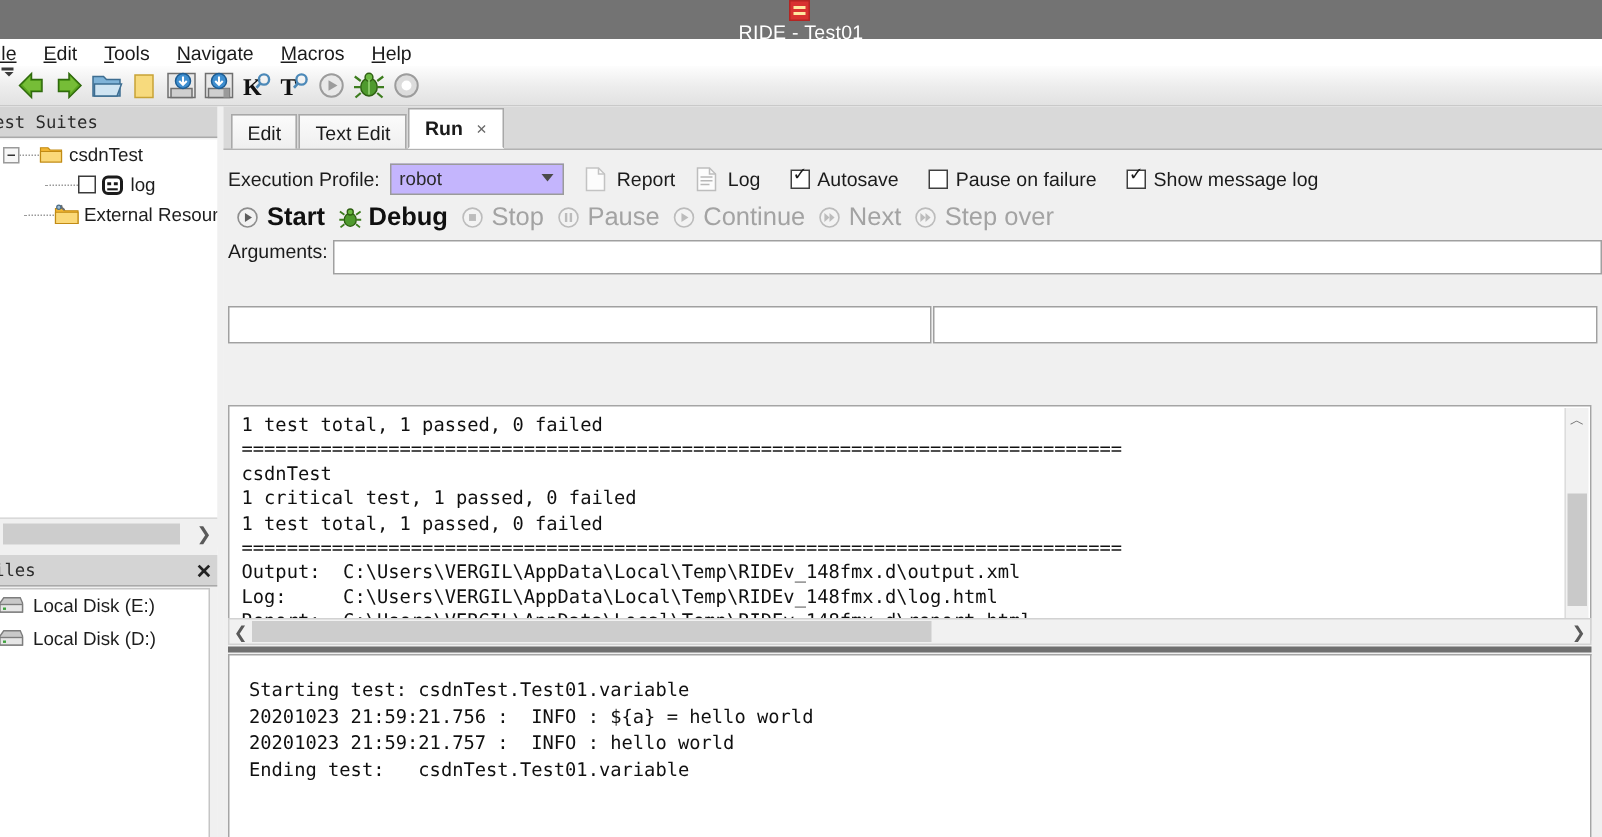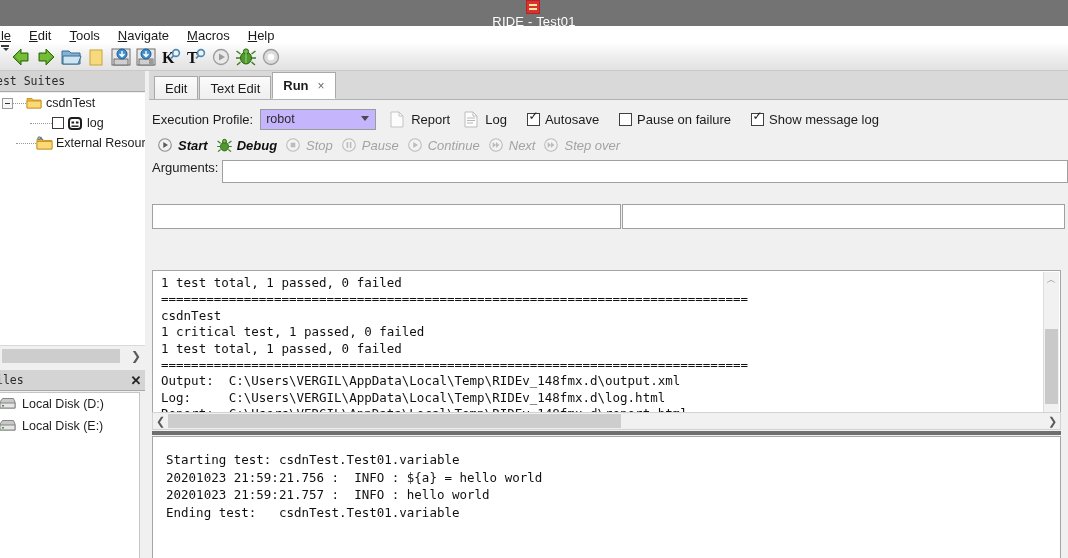--- a/index.html
+++ b/index.html
@@ -184,21 +184,21 @@
     width: 13px; height: 13px; border: 1px solid #3f3f3f; background: #fff;
     position: relative; flex: 0 0 auto; margin-right: 5px;
   }
   .cbx.on:after {
     content: "✓"; position: absolute; left: 0.5px; top: -3.5px; font-size: 12px; color: #1a1a1a; line-height: 13px;
   }
   .cbx-wrap { display: flex; align-items: center; margin-left: 20px; font-size: 13px; color: #1b1b1b; }
 
   .row-actions {
     position: absolute; left: 0; top: 34px; width: 919px; height: 22px;
-    display: flex; align-items: center; font-size: 13px; font-style: italic;
+    display: flex; align-items: center; font-size: 17px;
   }
   .action { display: flex; align-items: center; margin-left: 8px; white-space: nowrap; }
   .action .a-ic { width: 17px; height: 17px; margin-right: 4px; position: relative; }
   .action.enabled { color: #101010; font-weight: bold; }
   .action.disabled { color: #a3a3a3; }
 
   .row-args {
     position: absolute; left: 0; top: 60px; width: 919px; height: 24px;
     display: flex; align-items: flex-start;
   }
@@ -428,31 +428,31 @@
     </div>
     <div id="files-body">
       <div class="frow">
         <div class="disk-ic">
           <svg width="18" height="13" viewBox="0 0 18 13">
             <path d="M2 5 L4.5 1.5 h11 L17 5 V11 H2 Z" fill="#c9c9c9" stroke="#7d7d7d" stroke-width=".9"></path>
             <rect x="2" y="6" width="15" height="5" fill="#e6e6e6" stroke="#7d7d7d" stroke-width=".9"></rect>
             <rect x="4" y="8" width="2" height="1.6" fill="#3fa23f"></rect>
           </svg>
         </div>
-        <span>Local Disk (D:)</span>
+        <span>Local Disk (E:)</span>
       </div>
       <div class="frow">
         <div class="disk-ic">
           <svg width="18" height="13" viewBox="0 0 18 13">
             <path d="M2 5 L4.5 1.5 h11 L17 5 V11 H2 Z" fill="#c9c9c9" stroke="#7d7d7d" stroke-width=".9"></path>
             <rect x="2" y="6" width="15" height="5" fill="#e6e6e6" stroke="#7d7d7d" stroke-width=".9"></rect>
             <rect x="4" y="8" width="2" height="1.6" fill="#3fa23f"></rect>
           </svg>
         </div>
-        <span>Local Disk (E:)</span>
+        <span>Local Disk (D:)</span>
       </div>
     </div>
   </div>
 </div>
 
 <div id="vdivider"></div>
 
 <div id="rightcol">
 
   <div id="tabstrip">

